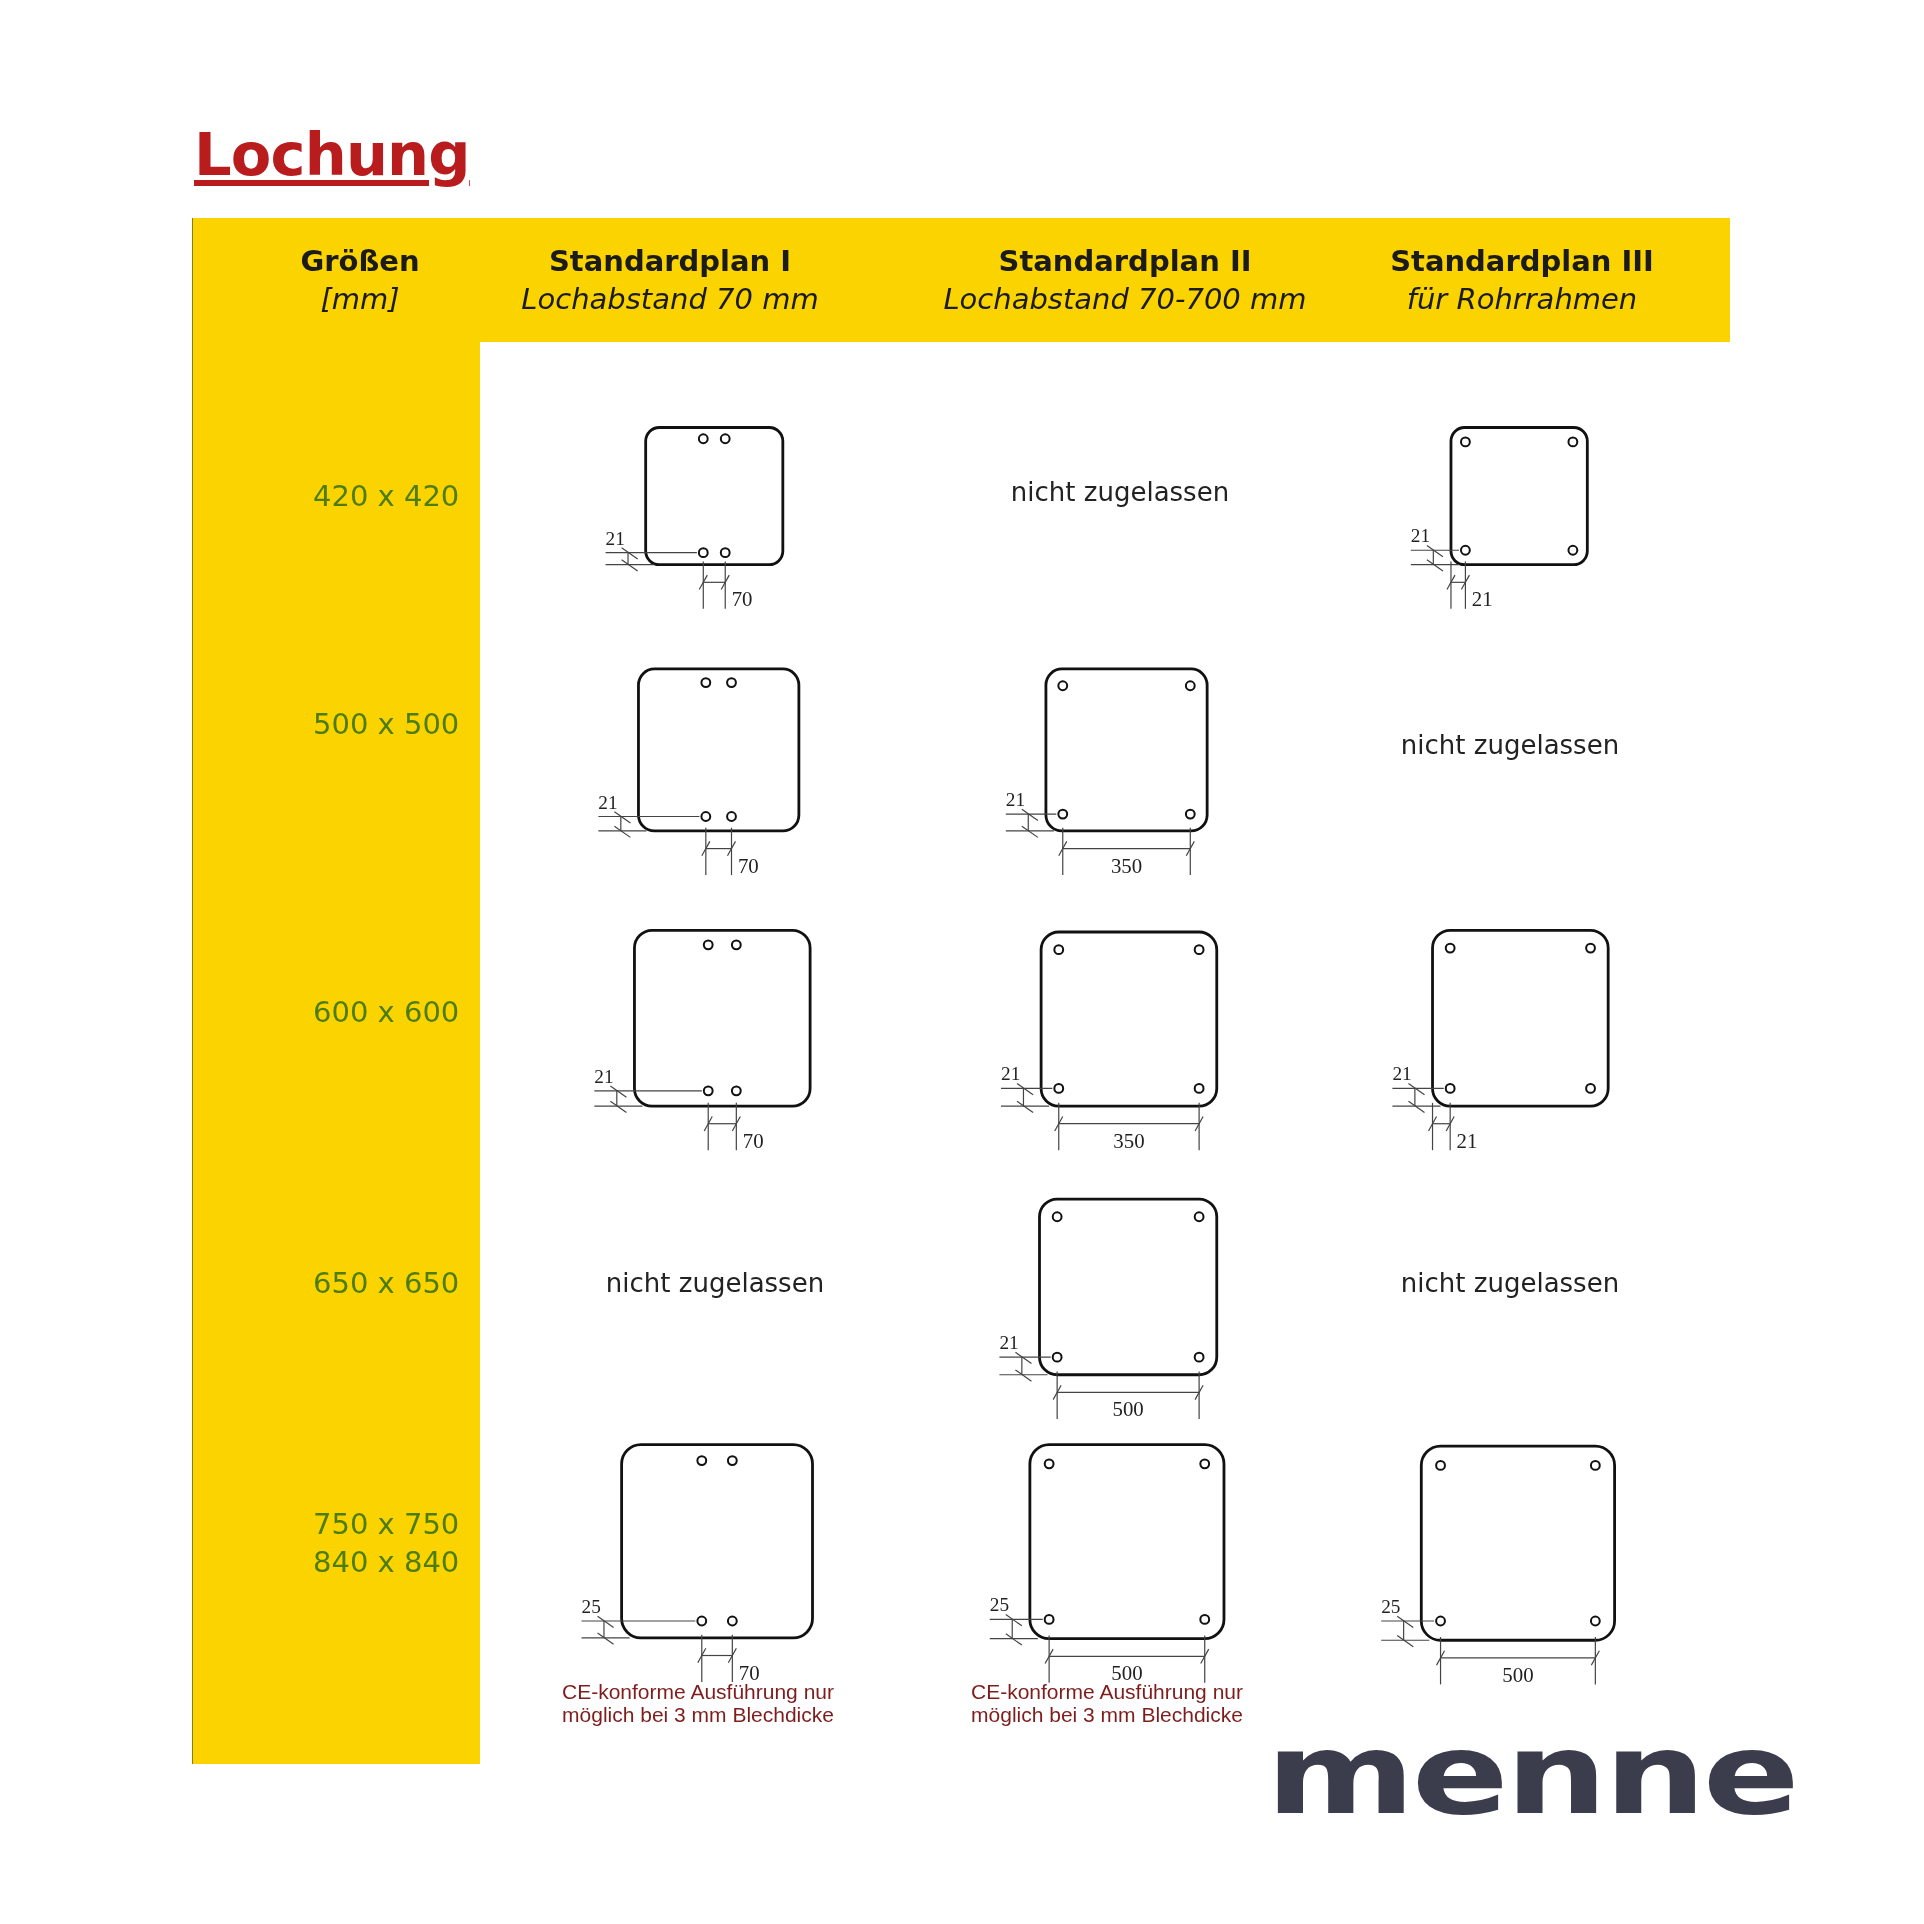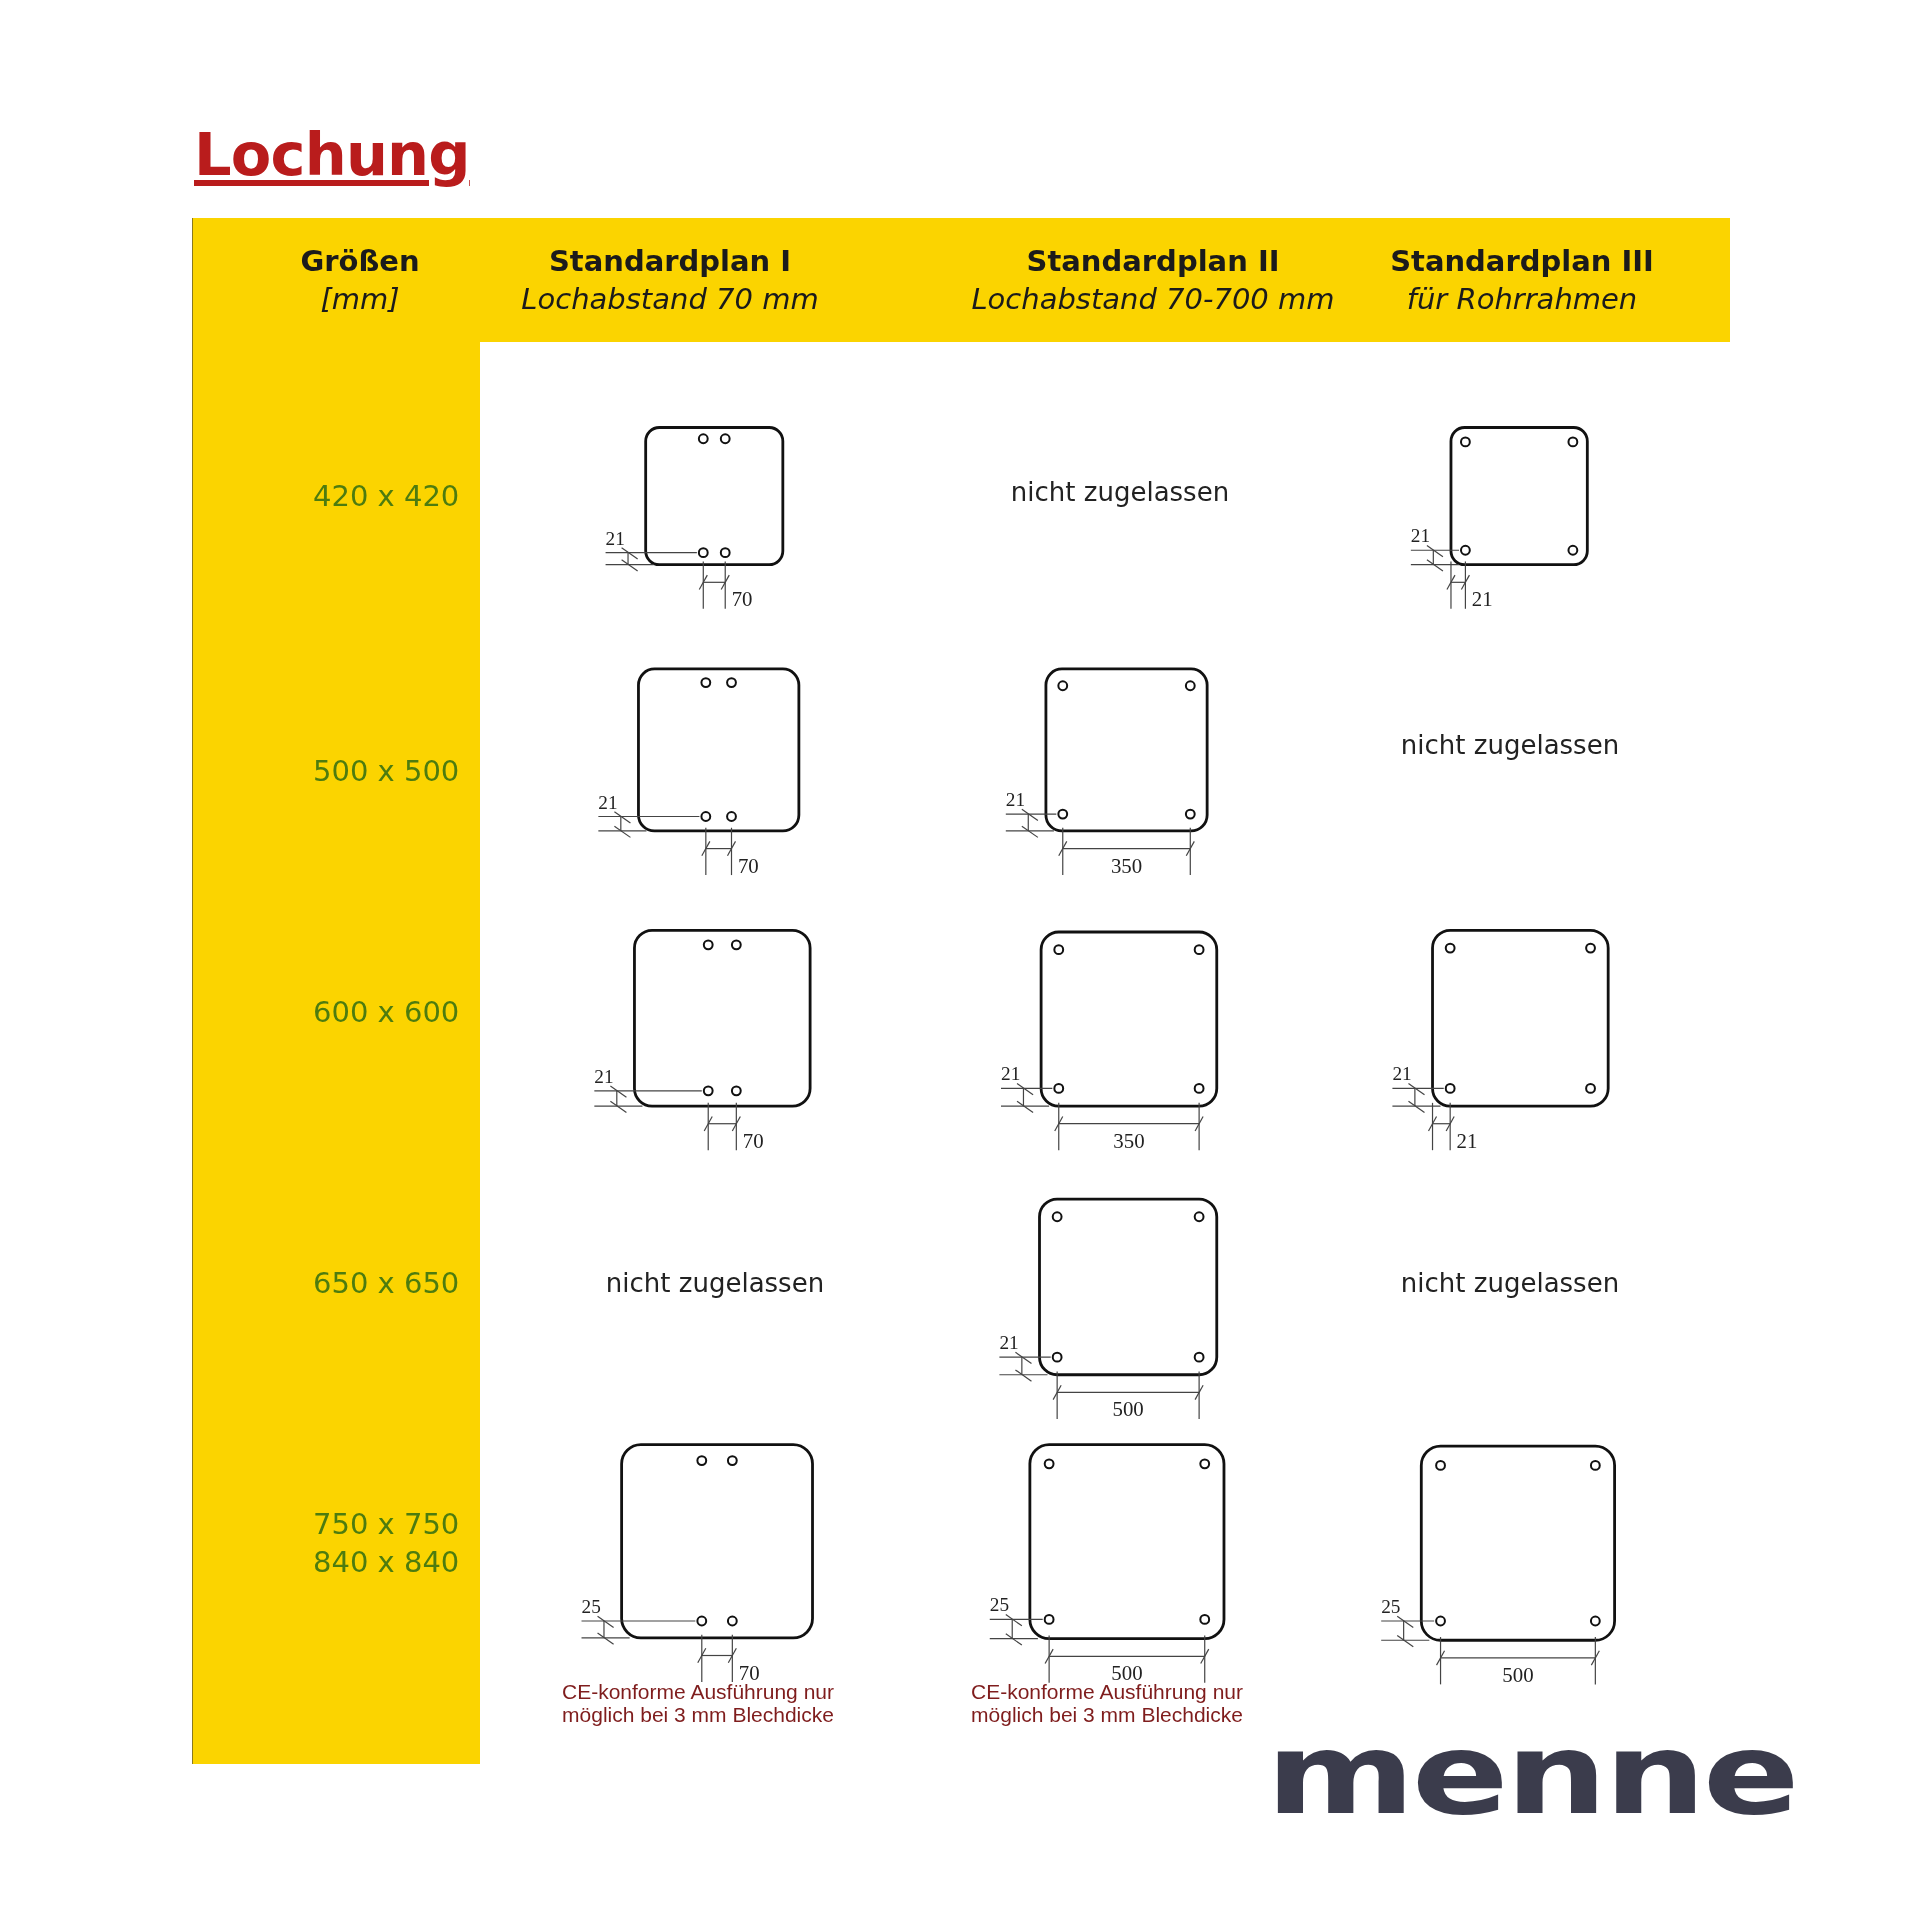--- a/index.html
+++ b/index.html
@@ -27,31 +27,31 @@
 <div class="yellow-col"></div>
 
 <div class="hdr" style="left:360px;">
   <b>Größen</b>
   <span>[mm]</span>
 </div>
 <div class="hdr" style="left:670px;">
   <b>Standardplan I</b>
   <span>Lochabstand 70 mm</span>
 </div>
-<div class="hdr" style="left:1125px;margin-left:28px;">
+<div class="hdr" style="left:1125px;">
   <b>Standardplan II</b>
   <span>Lochabstand 70-700 mm</span>
 </div>
 <div class="hdr" style="left:1522px;">
   <b>Standardplan III</b>
   <span>für Rohrrahmen</span>
 </div>
 
 <div class="rowlabel" style="top:496px;"><span>420 x 420</span></div>
-<div class="rowlabel" style="top:771px;"><span>500 x 500</span></div>
+<div class="rowlabel" style="top:724px;"><span>500 x 500</span></div>
 <div class="rowlabel" style="top:1012px;"><span>600 x 600</span></div>
 <div class="rowlabel" style="top:1283px;"><span>650 x 650</span></div>
 <div class="rowlabel" style="top:1543px;">
   <span style="display:block">750 x 750</span>
   <span style="display:block">840 x 840</span>
 </div>
 
 <div class="na" style="left:1120px; top:492px;">nicht zugelassen</div>
 <div class="na" style="left:1510px; top:745px;">nicht zugelassen</div>
 <div class="na" style="left:715px; top:1283px;">nicht zugelassen</div>

